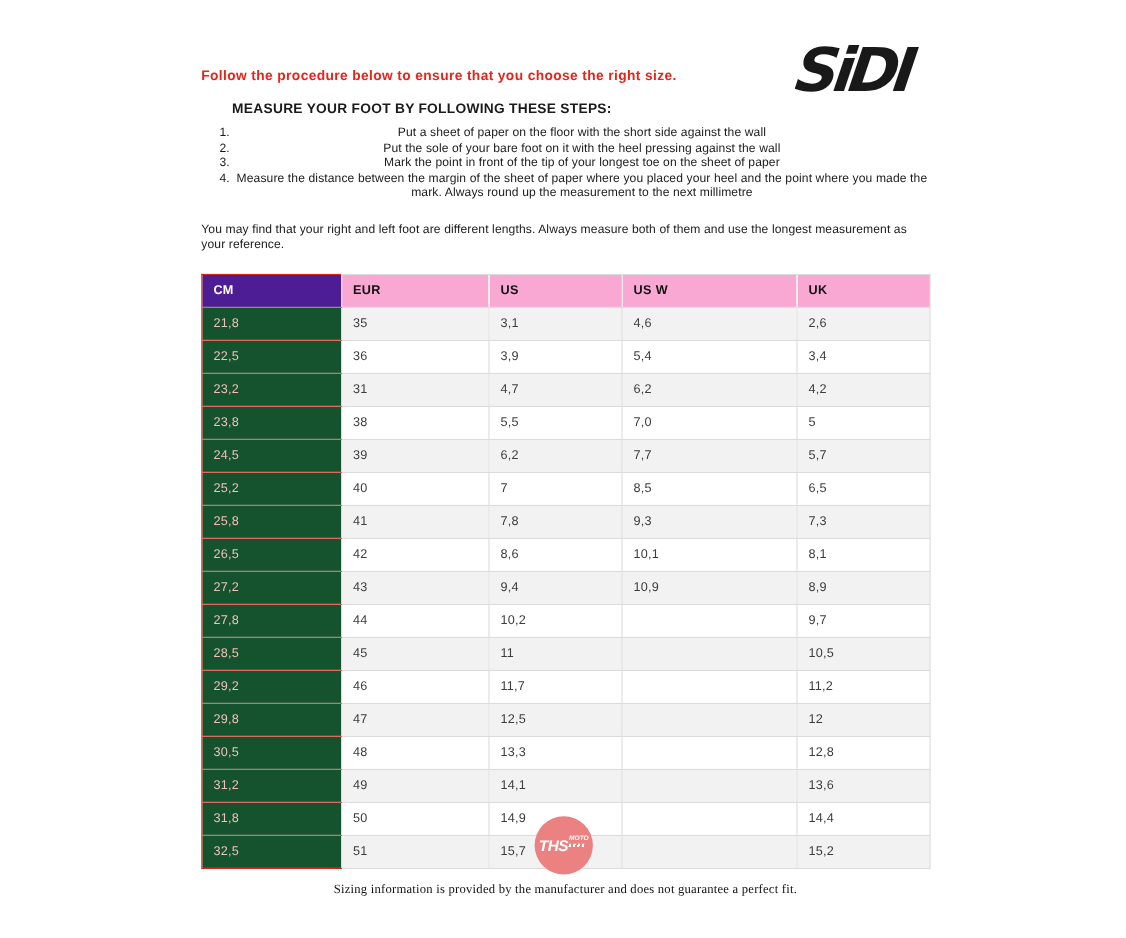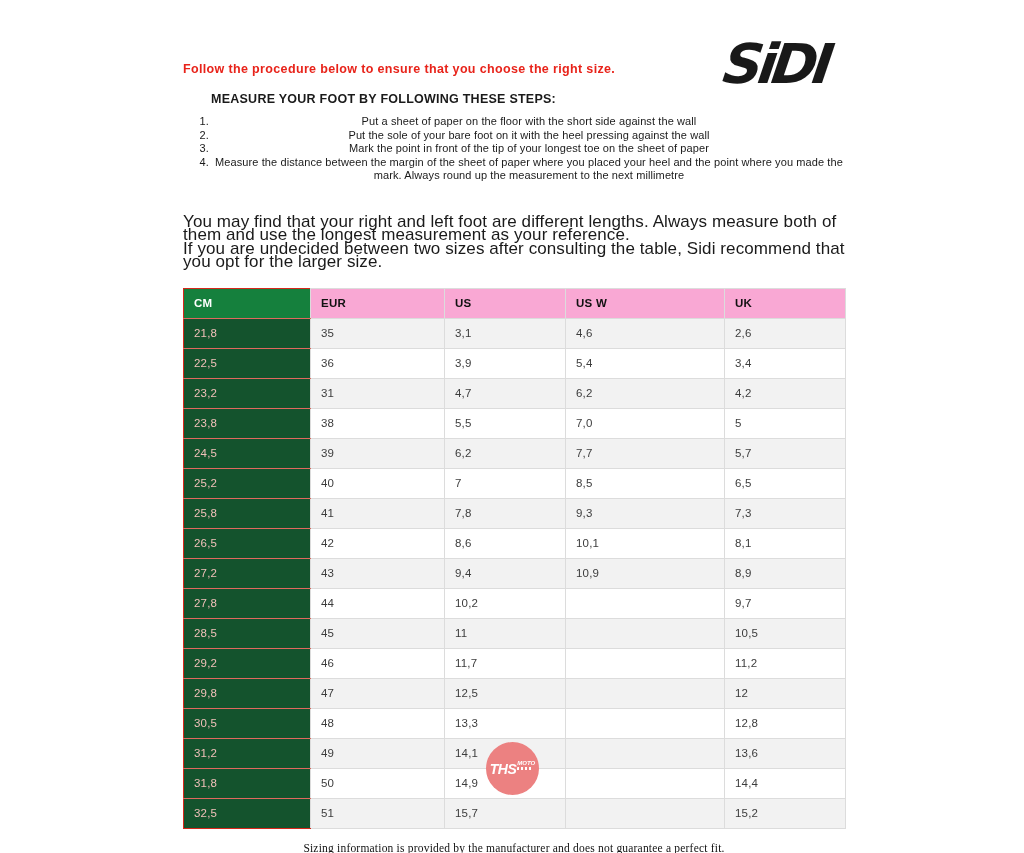--- a/index.html
+++ b/index.html
@@ -48,22 +48,22 @@
   ol.steps {
     margin: 9px 0 0 0;
     padding-left: 29px;
     font-size: 11px;
     line-height: 13.6px;
     letter-spacing: 0.1px;
   }
   ol.steps li { margin: 0; padding-left: 1px; text-align: center; }
 
   .note {
-    margin: 32px 0 0 0;
-    font-size: 17px;
+    margin: 20px 0 0 0;
+    font-size: 11px;
     line-height: 13.5px;
     letter-spacing: 0.1px;
     max-width: 678px;
   }
   .note + .note { margin-top: 0; }
 
   table.size-table {
     margin-top: 19px;
     width: 662px;
     border-collapse: collapse;
@@ -78,21 +78,21 @@
     vertical-align: middle;
     overflow: hidden; white-space: nowrap;
   }
   .size-table thead th {
     background: #f9a8d4;
     font-weight: bold;
     color: #111111;
     letter-spacing: 0.3px;
   }
   .size-table thead th.cm-head {
-    background: #15803d;
+    background: #4c1d95;
     color: #ffffff;
     border-color: #d5281b #dcdcdc #e0695f #d5281b;
   }
   .size-table tbody td { color: #3c3c3c; letter-spacing: 0.2px; }
   .size-table tbody tr:nth-child(odd) { background: #f2f2f2; }
   .size-table tbody td.cm-cell {
     background: #14532d;
     color: #f2c0ba;
     border-color: #e0695f #dcdcdc #e0695f #d5281b;
   }
@@ -147,21 +147,20 @@
     <p class="steps-title">MEASURE YOUR FOOT BY FOLLOWING THESE STEPS:</p>
 
     <ol class="steps">
       <li>Put a sheet of paper on the floor with the short side against the wall</li>
       <li>Put the sole of your bare foot on it with the heel pressing against the wall</li>
       <li>Mark the point in front of the tip of your longest toe on the sheet of paper</li>
       <li>Measure the distance between the margin of the sheet of paper where you placed your heel and the point where you made the mark. Always round up the measurement to the next millimetre</li>
     </ol>
 
     <p class="note">You may find that your right and left foot are different lengths. Always measure both of them and use the longest measurement as your reference.</p>
-    <p class="note">If you are undecided between two sizes after consulting the table, Sidi recommend that you opt for the larger size.</p>
 
     <table class="size-table">
       <colgroup>
         <col style="width:127px">
         <col style="width:134px">
         <col style="width:121px">
         <col style="width:159px">
         <col style="width:121px">
       </colgroup>
       <thead>

